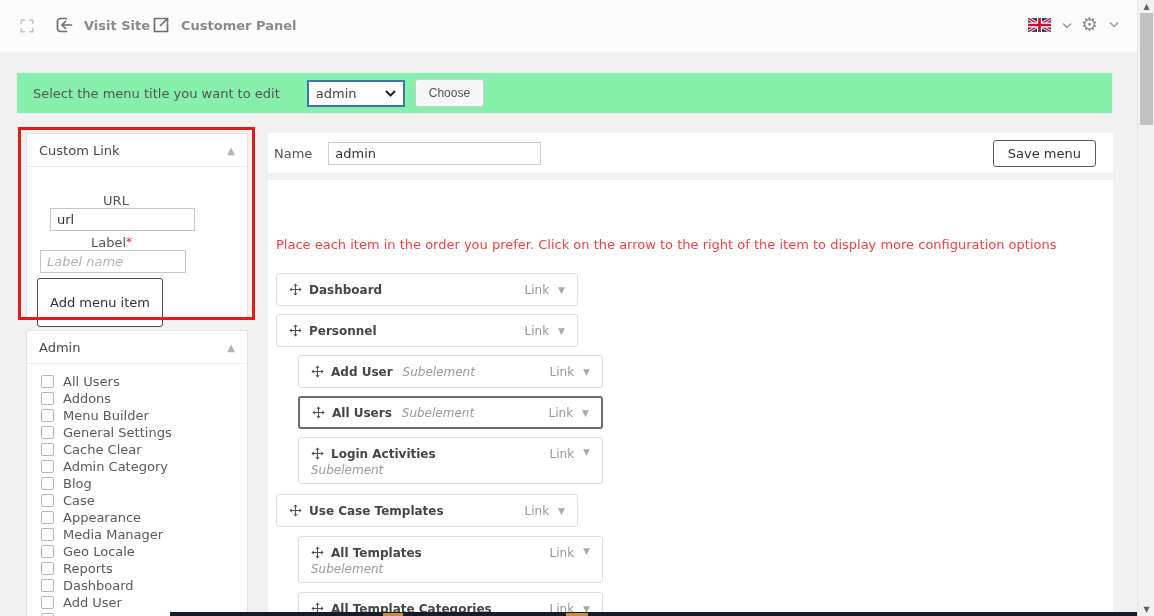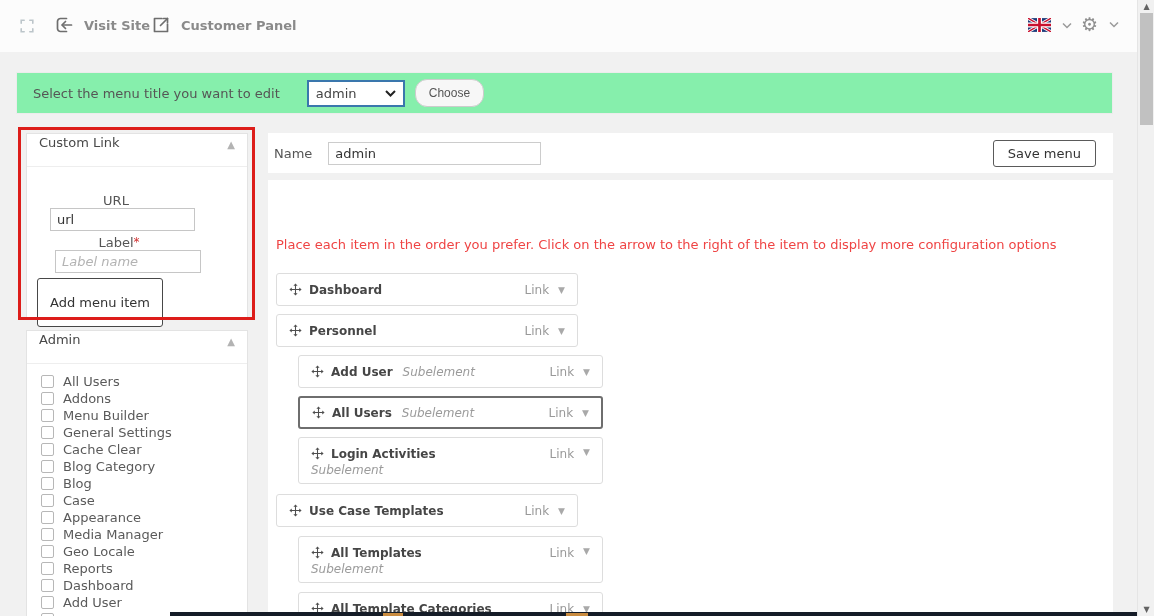--- a/index.html
+++ b/index.html
@@ -17,27 +17,27 @@
   .tb-icon { display:inline-flex; }
   .gear-glyph { font-size:19px; color:#8f8f8f; line-height:1; }
 
   
   .select-bar { left:16px; top:72px; width:1097px; height:42px; background:#86efac;
                 border:1px solid #ececec; display:flex; align-items:center; padding-left:16px; }
   .select-bar .lbl { color:#555; margin-right:10px; }
   .fake-select { width:98px; height:27px; border:2px solid #3a77ad; background:#fff;
                  display:flex; align-items:center; justify-content:space-between;
                  padding:0 7px; color:#444; font-size:13px; cursor:pointer; }
-  .btn { background:#f7f7f7; border:1px solid #ccc; border-radius:12px;
+  .btn { background:#f7f7f7; border:1px solid #ccc; border-radius:3px;
          color:#555; font-size:12px; padding:6px 13px; margin-left:10px; cursor:pointer; }
 
   
   .panel { background:#fff; border:1px solid #e3e3e3; width:222px; left:26px; }
   .panel-head { height:33px; border-bottom:1px solid #eee; display:flex;
-                align-items:flex-end; justify-content:space-between; padding:16px 12px;
+                align-items:center; justify-content:space-between; padding:16px 12px;
                 color:#484848; cursor:pointer; }
   .tri-up { color:#b3b3b3; font-size:10px; }
   .custom-link-panel { top:133px; height:187px; }
   .admin-panel { top:330px; height:300px; }
 
   .field-row { position:absolute; display:flex; align-items:center;flex-direction:column; }
   .field-row label { color:#555; }
   .txt-input { border:1px solid #c6c6c6; height:23px; font-size:13px; color:#333;
                padding:0 6px; font-family:inherit; background:#fff; }
   .txt-input::placeholder { color:#b3b3b3; font-style:italic; }
@@ -173,21 +173,21 @@
   <div class="panel-head">
     <span>Custom Link</span>
     <span class="tri-up">▲</span>
   </div>
   <div class="field-row" style="left:10px;top:59px">
     <label>URL</label>
     <input class="txt-input" style="margin-left: 13px; width: 145px;" value="url">
   </div>
   <div class="field-row" style="left:10px;top:101px">
     <label><span>Label</span><span class="req">*</span></label>
-    <input class="txt-input" style="margin-left: 18px; width: 146px;" placeholder="Label name">
+    <input class="txt-input" style="margin-left: 3px; width: 146px;" placeholder="Label name">
   </div>
   <button class="dark-btn" style="position:absolute;left:10px;top:144px">Add menu item</button>
 </div>
 
 <div class="abs red-rect"></div>
 
 <div class="abs panel admin-panel">
   <div class="panel-head">
     <span>Admin</span>
     <span class="tri-up">▲</span>
@@ -208,21 +208,21 @@
     <label class="cb-row">
         <span class="cb-box"></span>
         <span class="cb-label">General Settings</span>
       </label>
     <label class="cb-row">
         <span class="cb-box"></span>
         <span class="cb-label">Cache Clear</span>
       </label>
     <label class="cb-row">
         <span class="cb-box"></span>
-        <span class="cb-label">Blog Category</span>
+        <span class="cb-label">Admin Category</span>
       </label>
     <label class="cb-row">
         <span class="cb-box"></span>
         <span class="cb-label">Blog</span>
       </label>
     <label class="cb-row">
         <span class="cb-box"></span>
         <span class="cb-label">Case</span>
       </label>
     <label class="cb-row">

